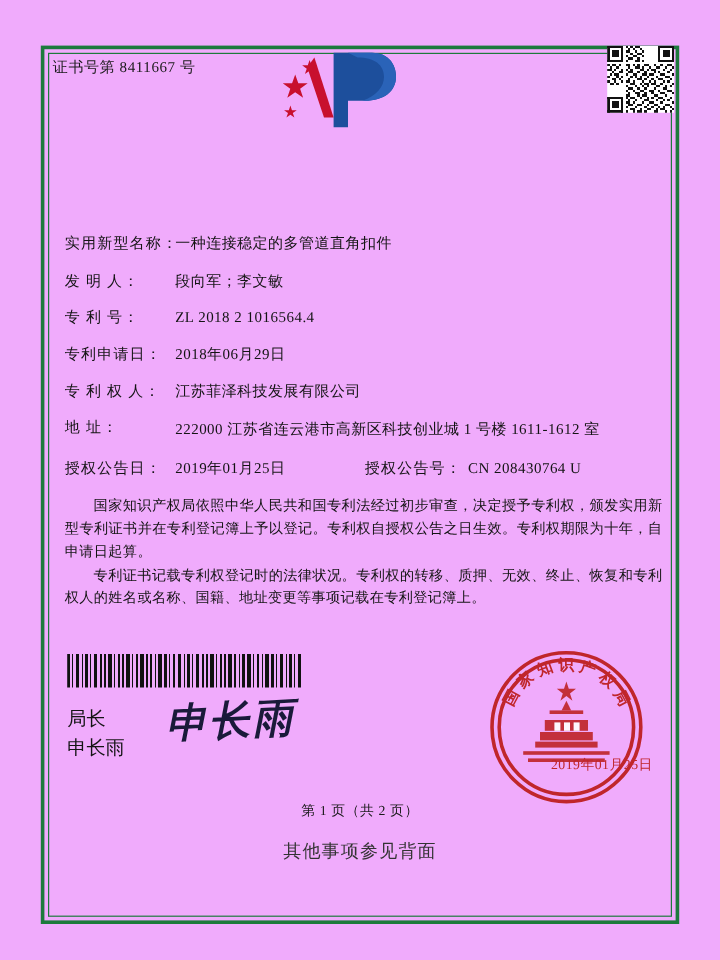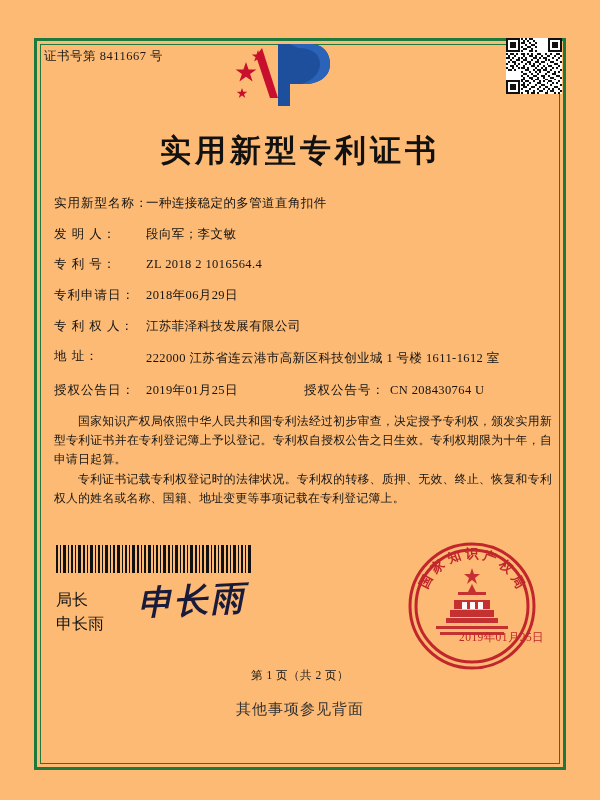--- a/index.html
+++ b/index.html
@@ -10,21 +10,21 @@
     width: 600px;
     height: 800px;
     background: #ffffff;
     font-family: "Liberation Serif", serif;
     overflow: hidden;
   }
   .page {
     position: relative;
     width: 600px;
     height: 800px;
-    background: #fdba74;
+    background: #f0abfc;
   }
   
   .frame-outer {
     position: absolute;
     left: 34px;
     top: 38px;
     right: 34px;
     bottom: 30px;
     border: 3px solid #1d7a3c;
     box-sizing: border-box;
@@ -417,21 +417,20 @@
           <rect x="11" y="28" width="1" height="1"></rect>
           <rect x="13" y="28" width="2" height="1"></rect>
         <rect x="16" y="28" width="1" height="1"></rect>
           <rect x="20" y="28" width="2" height="1"></rect>
           <rect x="25" y="28" width="1" height="1"></rect>
           <rect x="27" y="28" width="1" height="1"></rect>
       </g>
     </svg>
   </div>
 
-  <div class="title">实用新型专利证书</div>
 
   <div class="fields">
     <div class="field-row">
       <div class="field-label">实用新型名称：</div>
       <div class="field-value">一种连接稳定的多管道直角扣件</div>
     </div>
     <div class="field-row">
       <div class="field-label">发 明 人：</div>
       <div class="field-value">段向军；李文敏</div>
     </div>

